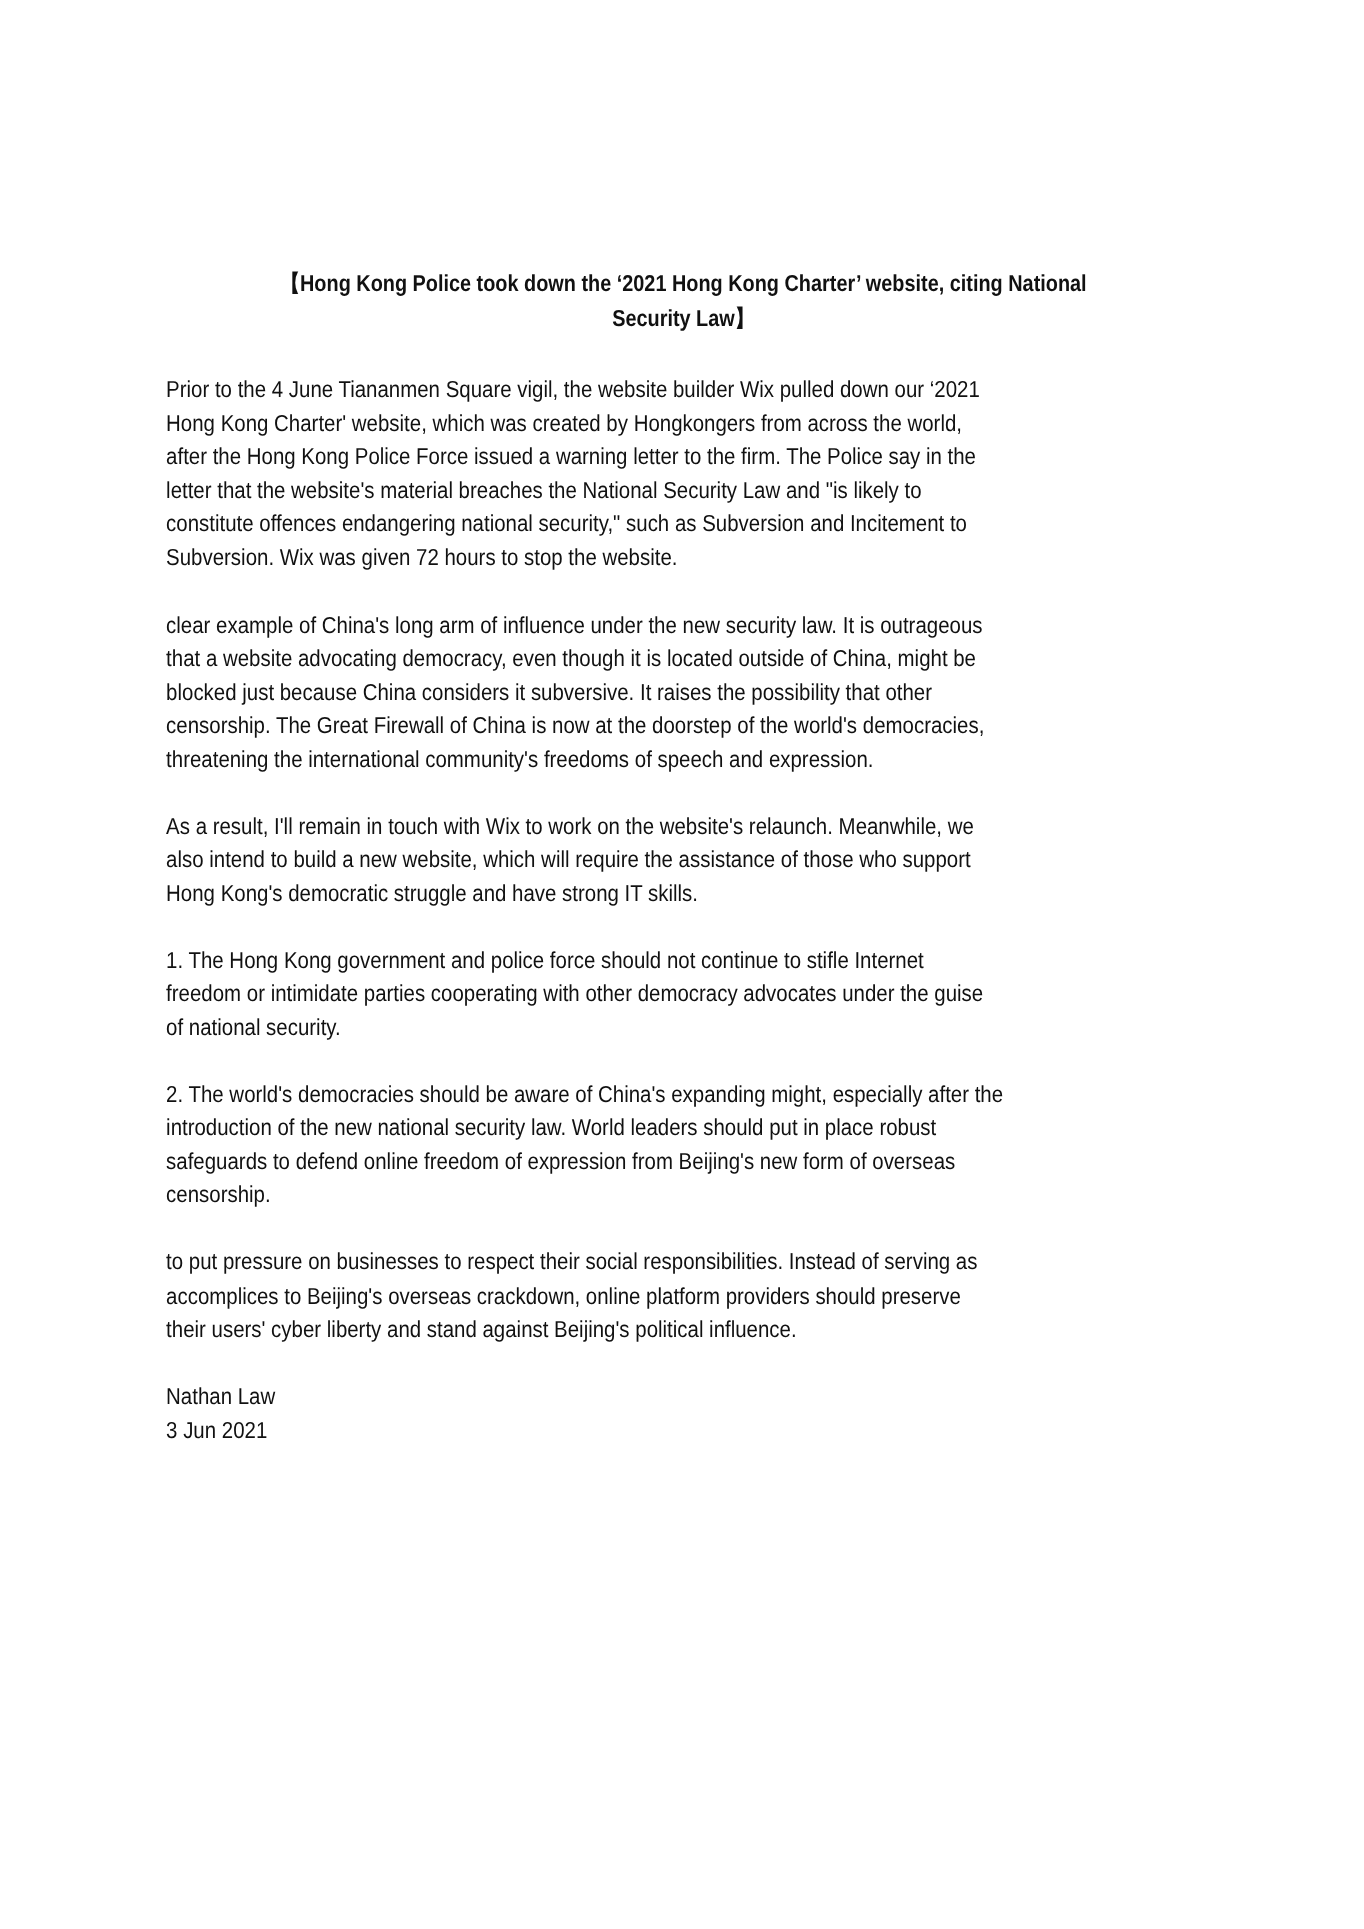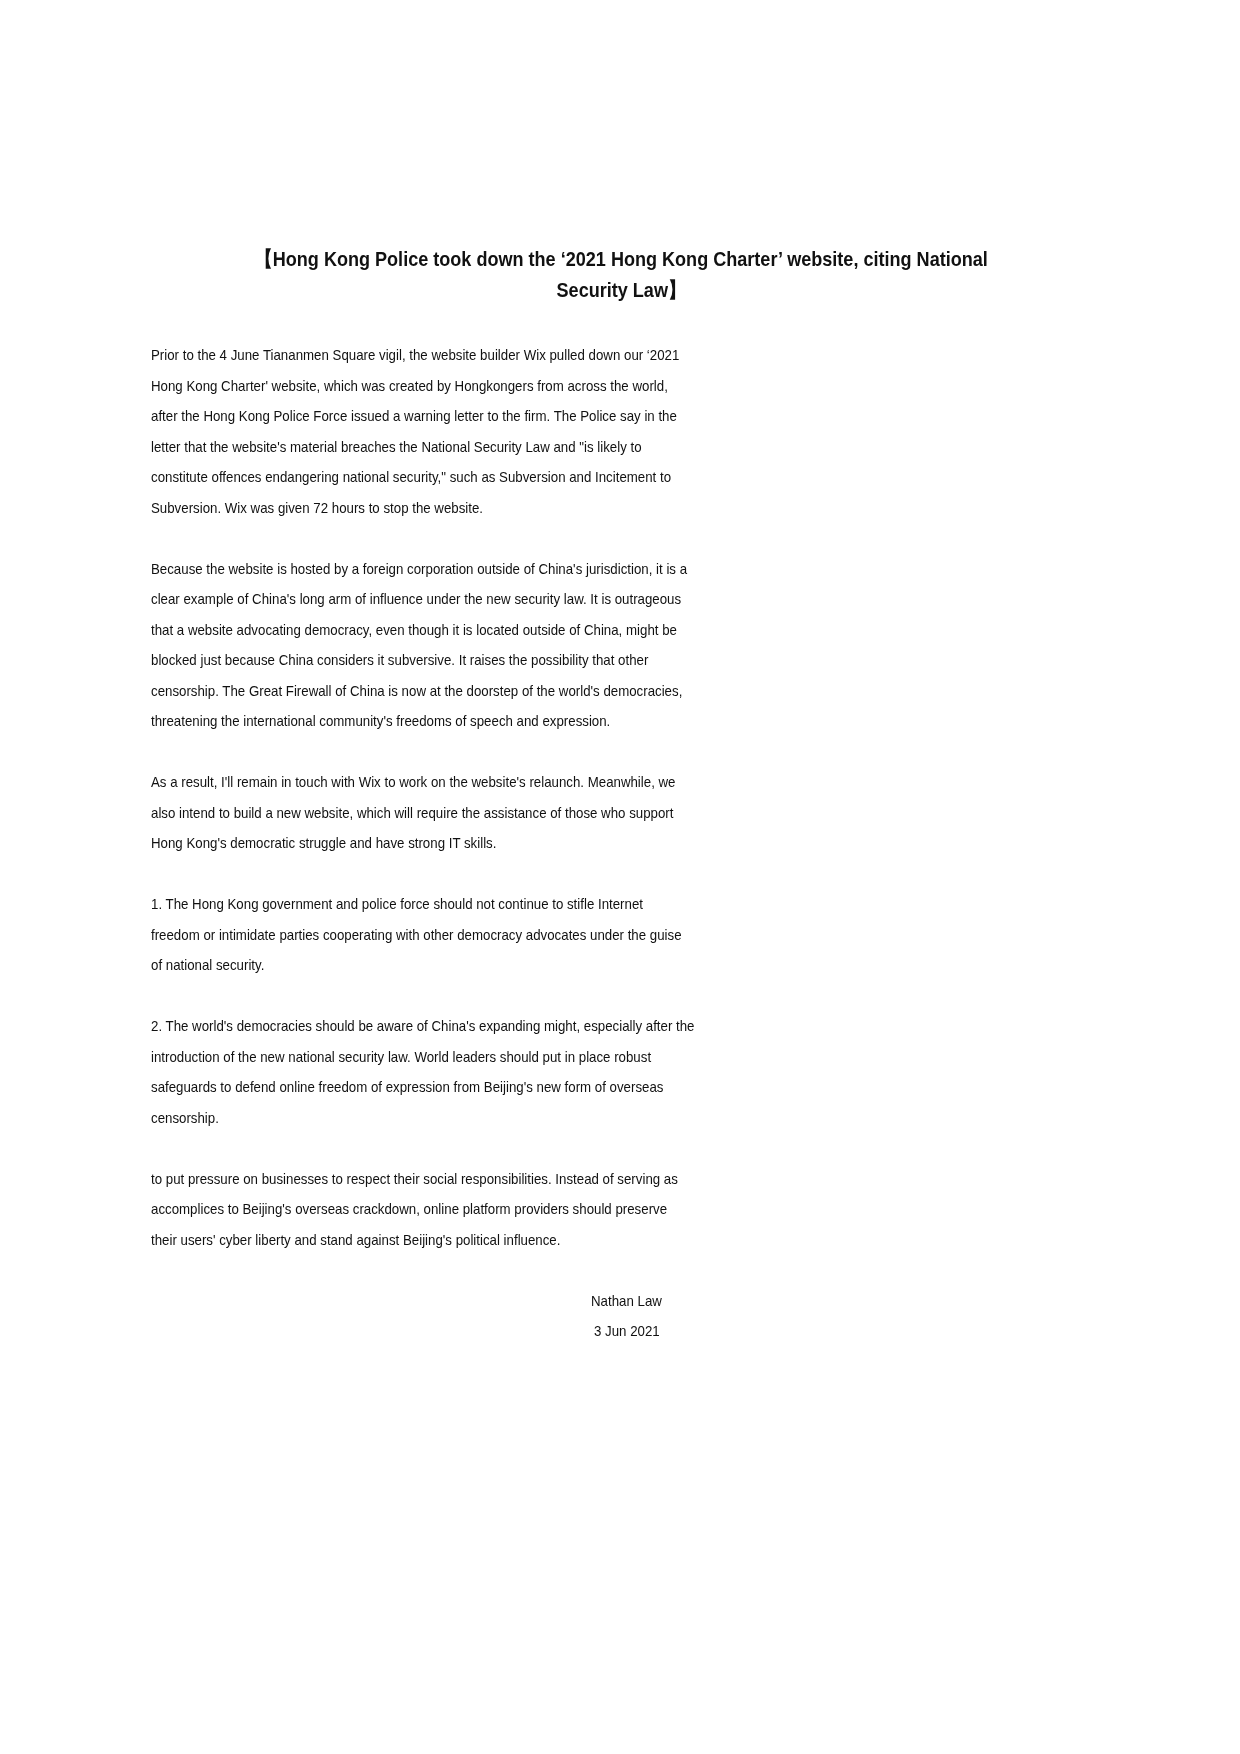--- a/index.html
+++ b/index.html
@@ -39,39 +39,38 @@
     .title .tline span {
       display: inline-block;
       transform: scaleX(0.86);
       transform-origin: center;
     }
     .body {
       position: absolute;
       left: 151px;
       top: 340px;
       width: 960px;
-      font-size: 15px;
+      font-size: 21px;
       line-height: 30.5px;
     }
     .para {
       margin: 0 0 30.5px 0;
     }
     .line {
       display: block;
       white-space: nowrap;
       height: 30.5px;
     }
     .line span {
       display: inline-block;
       transform: scaleX(0.885);
       transform-origin: left center;
     }
     .sig {
       margin: 0;
-      text-align: center;
     }
   </style>
 </head>
 <body>
 
 <div class="page">
 
   <div class="title">
     <div class="tline"><span>【Hong Kong Police took down the ‘2021 Hong Kong Charter’ website, citing National</span></div>
     <div class="tline"><span>Security Law】</span></div>
@@ -82,21 +81,20 @@
     <div class="para">
       <div class="line"><span>Prior to the 4 June Tiananmen Square vigil, the website builder Wix pulled down our ‘2021</span></div>
       <div class="line"><span>Hong Kong Charter' website, which was created by Hongkongers from across the world,</span></div>
       <div class="line"><span>after the Hong Kong Police Force issued a warning letter to the firm. The Police say in the</span></div>
       <div class="line"><span>letter that the website's material breaches the National Security Law and "is likely to</span></div>
       <div class="line"><span>constitute offences endangering national security," such as Subversion and Incitement to</span></div>
       <div class="line"><span>Subversion. Wix was given 72 hours to stop the website.</span></div>
     </div>
 
     <div class="para">
-      <div class="line"><span>Because the website is hosted by a foreign corporation outside of China's jurisdiction, it is a</span></div>
       <div class="line"><span>clear example of China's long arm of influence under the new security law. It is outrageous</span></div>
       <div class="line"><span>that a website advocating democracy, even though it is located outside of China, might be</span></div>
       <div class="line"><span>blocked just because China considers it subversive. It raises the possibility that other</span></div>
       <div class="line"><span>censorship. The Great Firewall of China is now at the doorstep of the world's democracies,</span></div>
       <div class="line"><span>threatening the international community's freedoms of speech and expression.</span></div>
     </div>
 
     <div class="para">
       <div class="line"><span>As a result, I'll remain in touch with Wix to work on the website's relaunch. Meanwhile, we</span></div>
       <div class="line"><span>also intend to build a new website, which will require the assistance of those who support</span></div>

